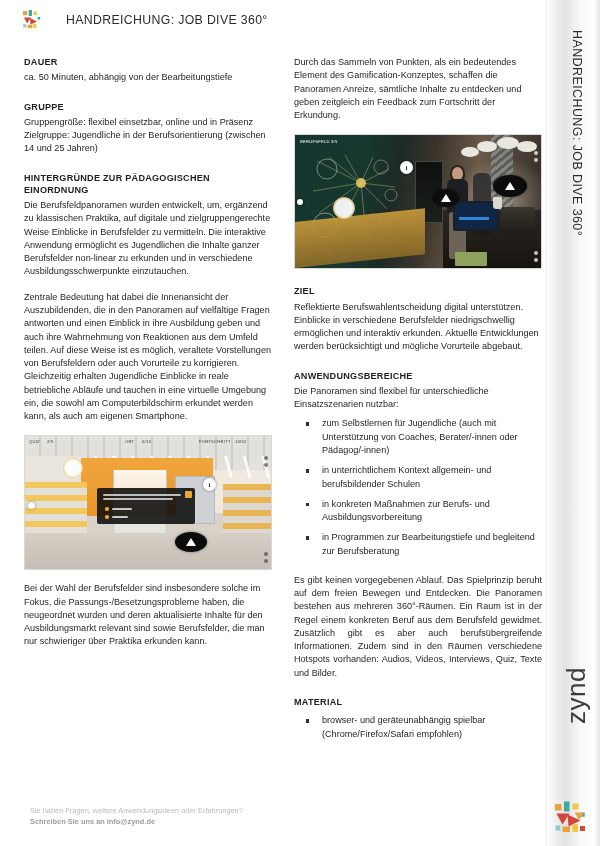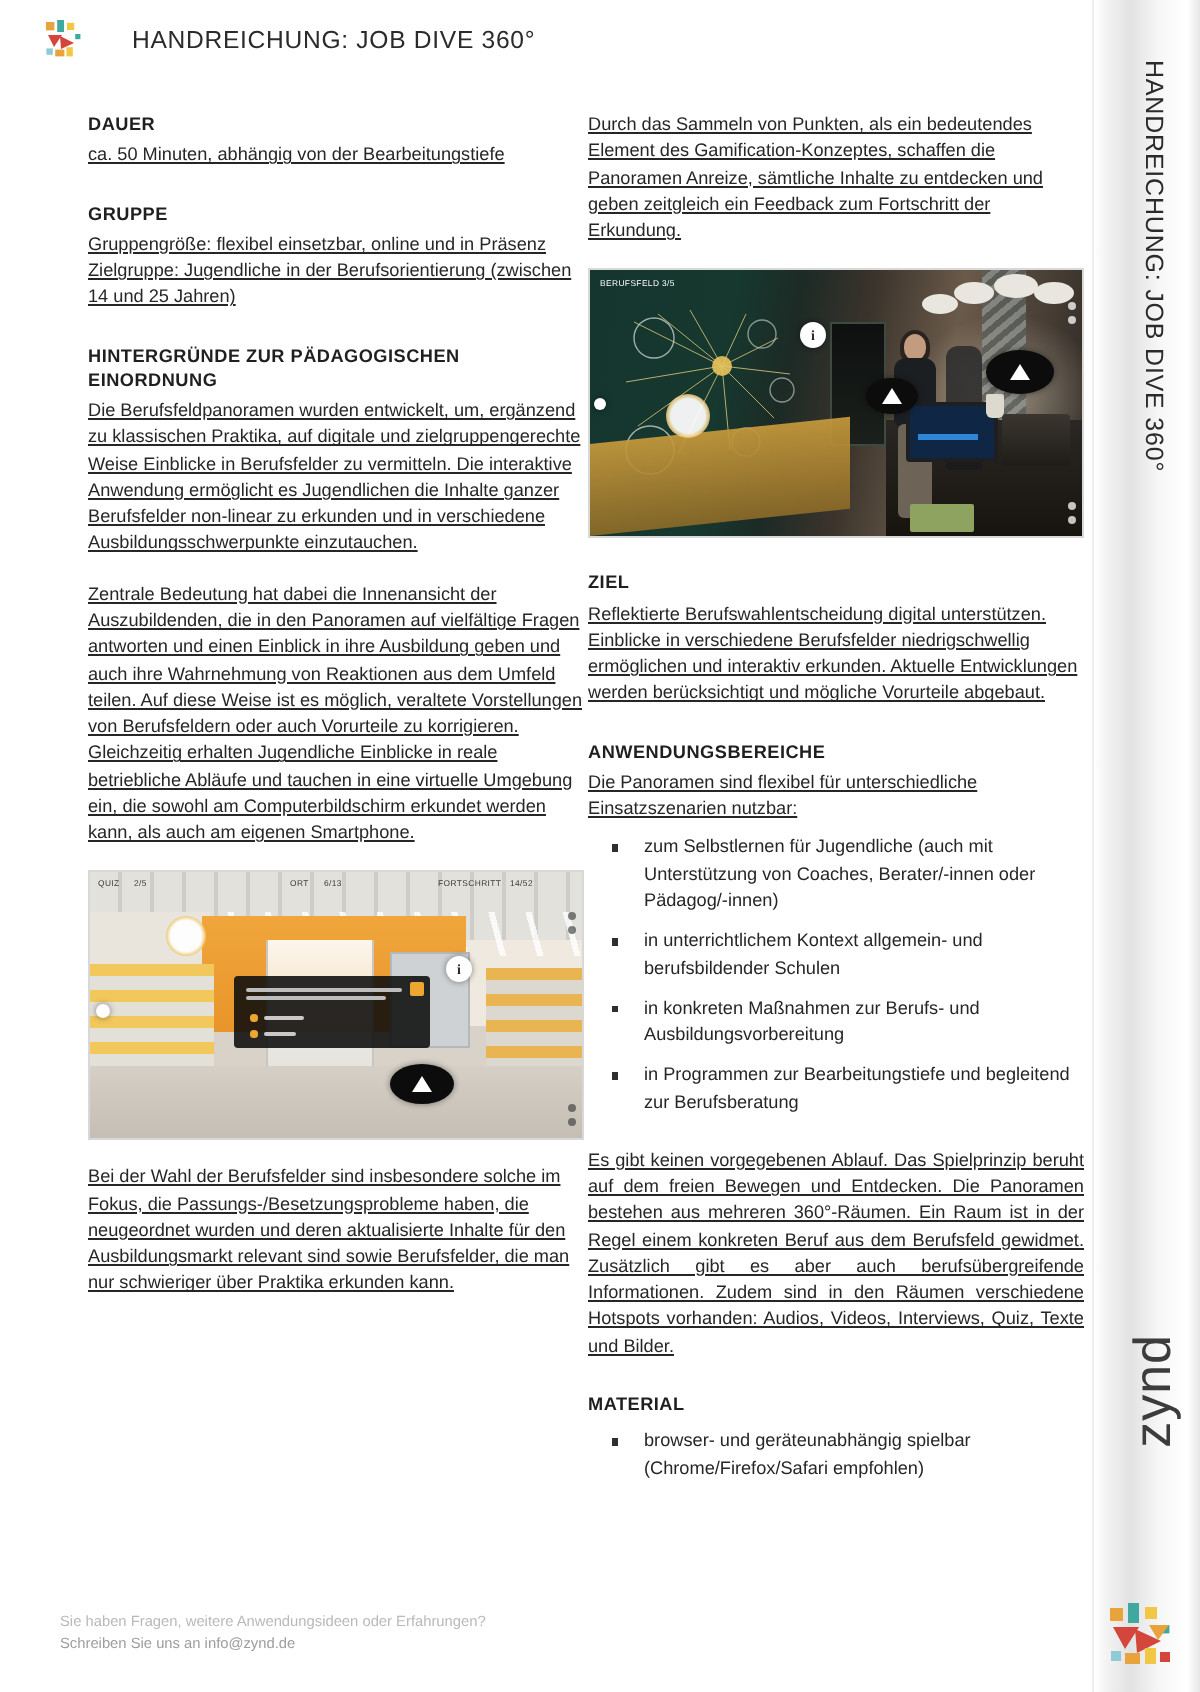--- a/index.html
+++ b/index.html
@@ -42,37 +42,36 @@
     color: #2b2b2b;
     white-space: nowrap;
   }
 
   
   .col {
     position: absolute;
     top: 56px;
     width: 248px;
   }
-  .col-left  { left: 44px; }
+  .col-left  { left: 24px; }
   .col-right { left: 294px; }
 
   h2.sec {
     font-size: 9.1px;
     font-weight: bold;
     letter-spacing: .25px;
     color: #1f1f1f;
     line-height: 1.35;
     margin: 0 0 3px 0;
   }
   p.body {
     font-size: 9.1px;
     line-height: 1.46;
     color: #262626;
     margin: 0;
-    text-decoration: underline;
   }
   p.body + p.body { margin-top: 0; }
   .gap-s { height: 12px; }
   .gap-m { height: 16px; }
   .justify { text-align: justify; }
 
   ul.bullets {
     list-style: none;
     margin: 6px 0 0 0;
     padding: 0;
@@ -273,21 +272,21 @@
   
   .footer-note {
     position:absolute;
     left:30px;
     top:805px;
     width: 235px;
     font-size:7.4px;
     line-height:1.5;
     color:#b9b9b9;
   }
-  .footer-note b { color:#9d9d9d; font-weight:normal;margin-top:40px; }
+  .footer-note b { color:#9d9d9d; font-weight:bold;margin-top:40px; }
 
   
   .sidebar {
     position:absolute;
     right:0; top:0;
     width:54px;
     height:846px;
     background: linear-gradient(90deg, #ffffff 0%, #f3f3f3 12%, #e2e2e2 34%, #f7f7f7 62%, #ffffff 88%, #e6e6e6 100%);
     border-left: 1px solid #ededed;
   }

